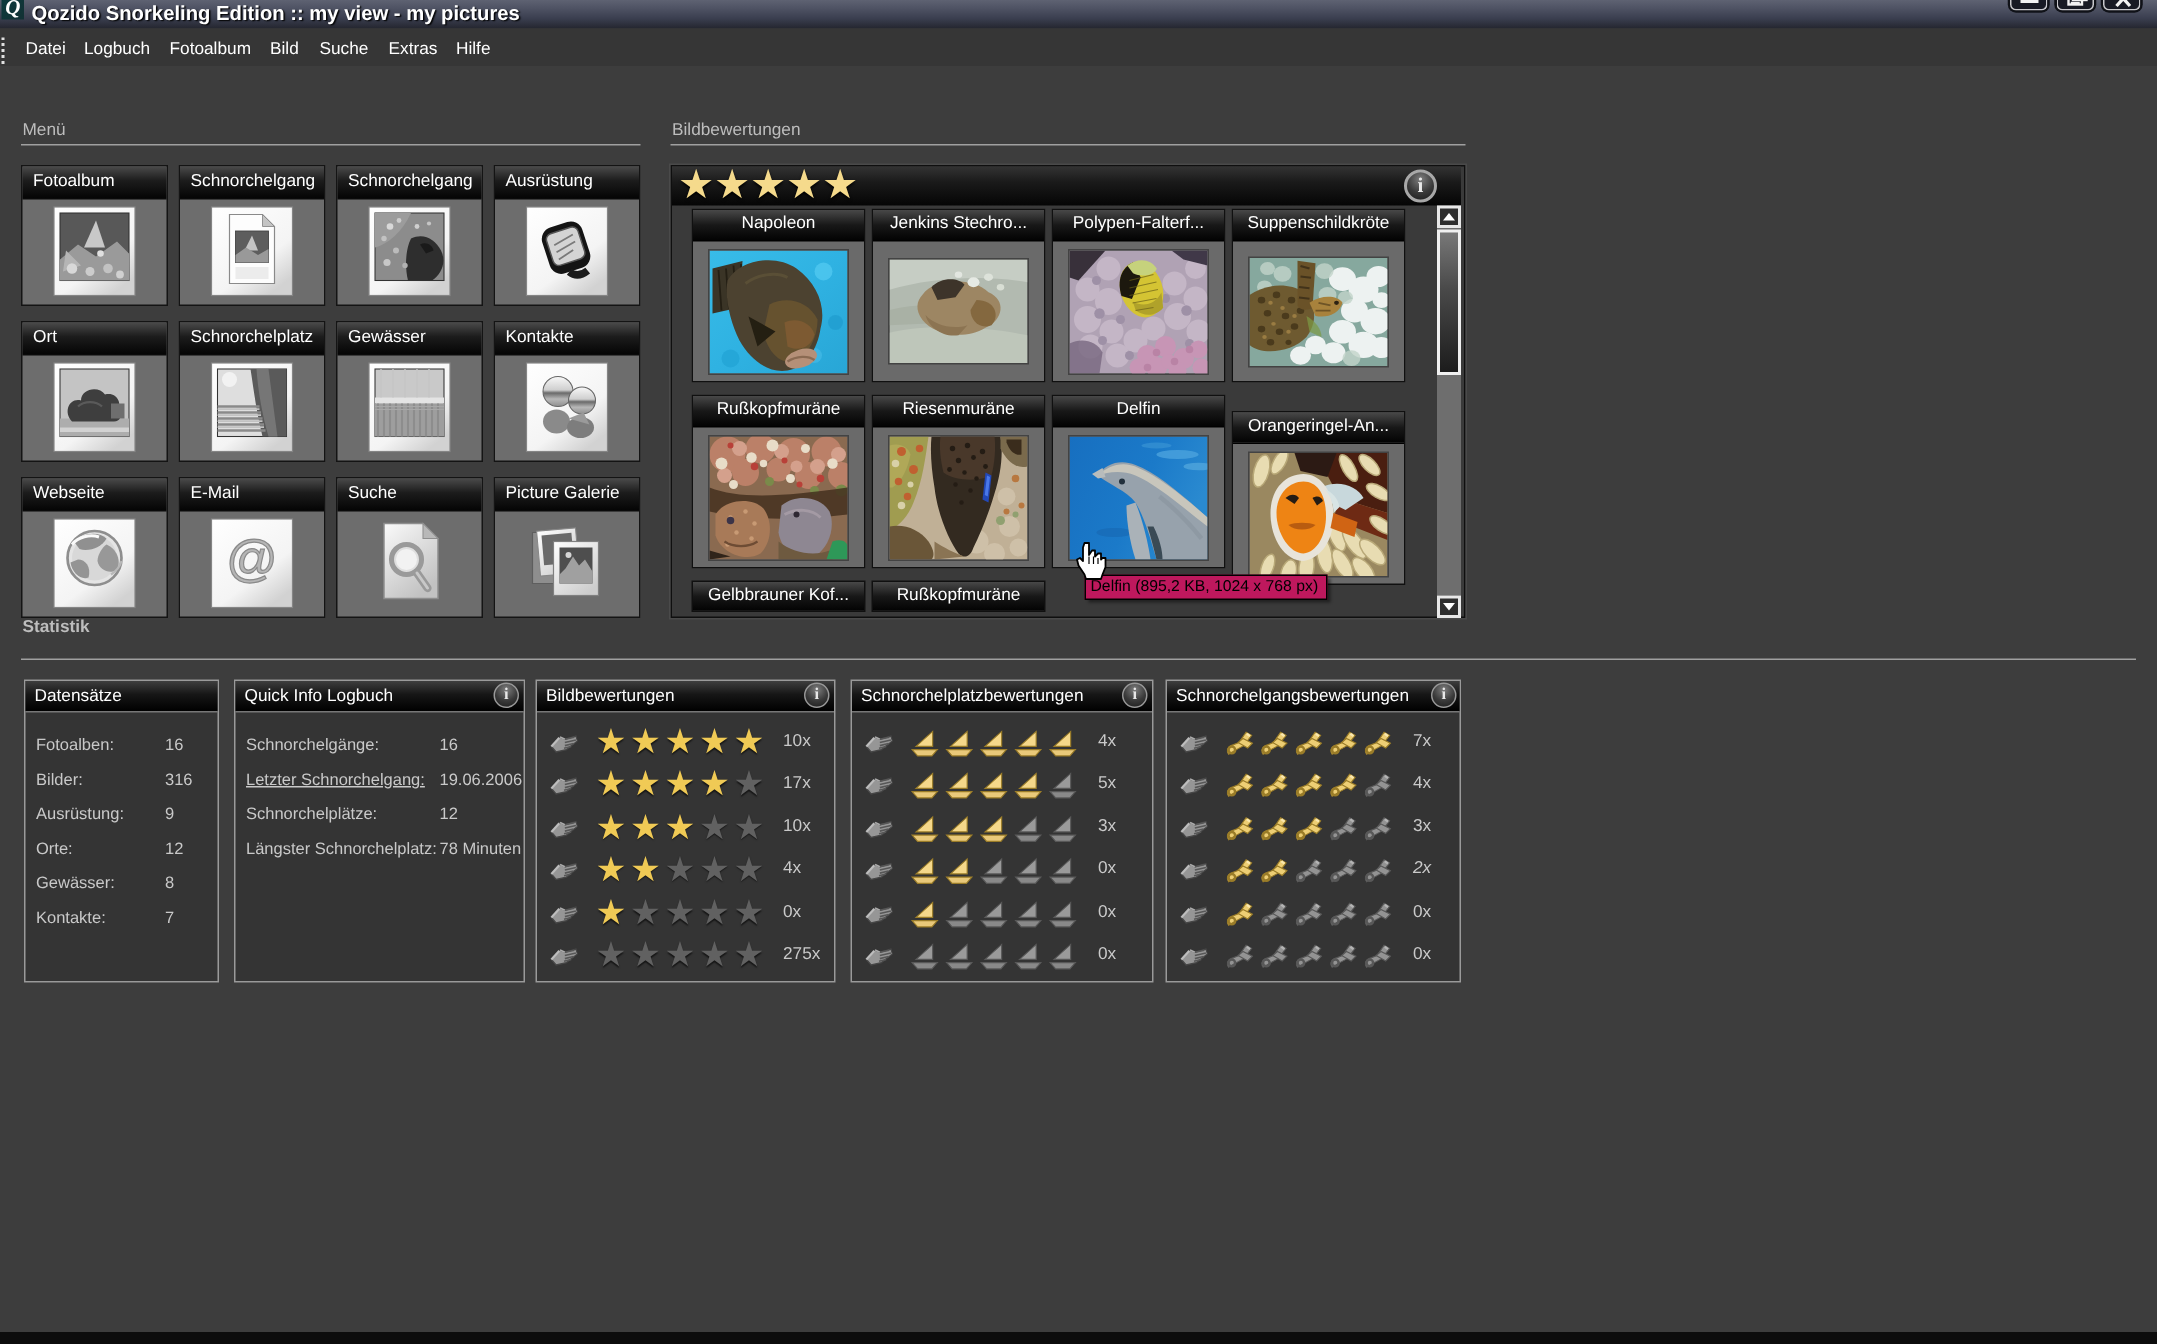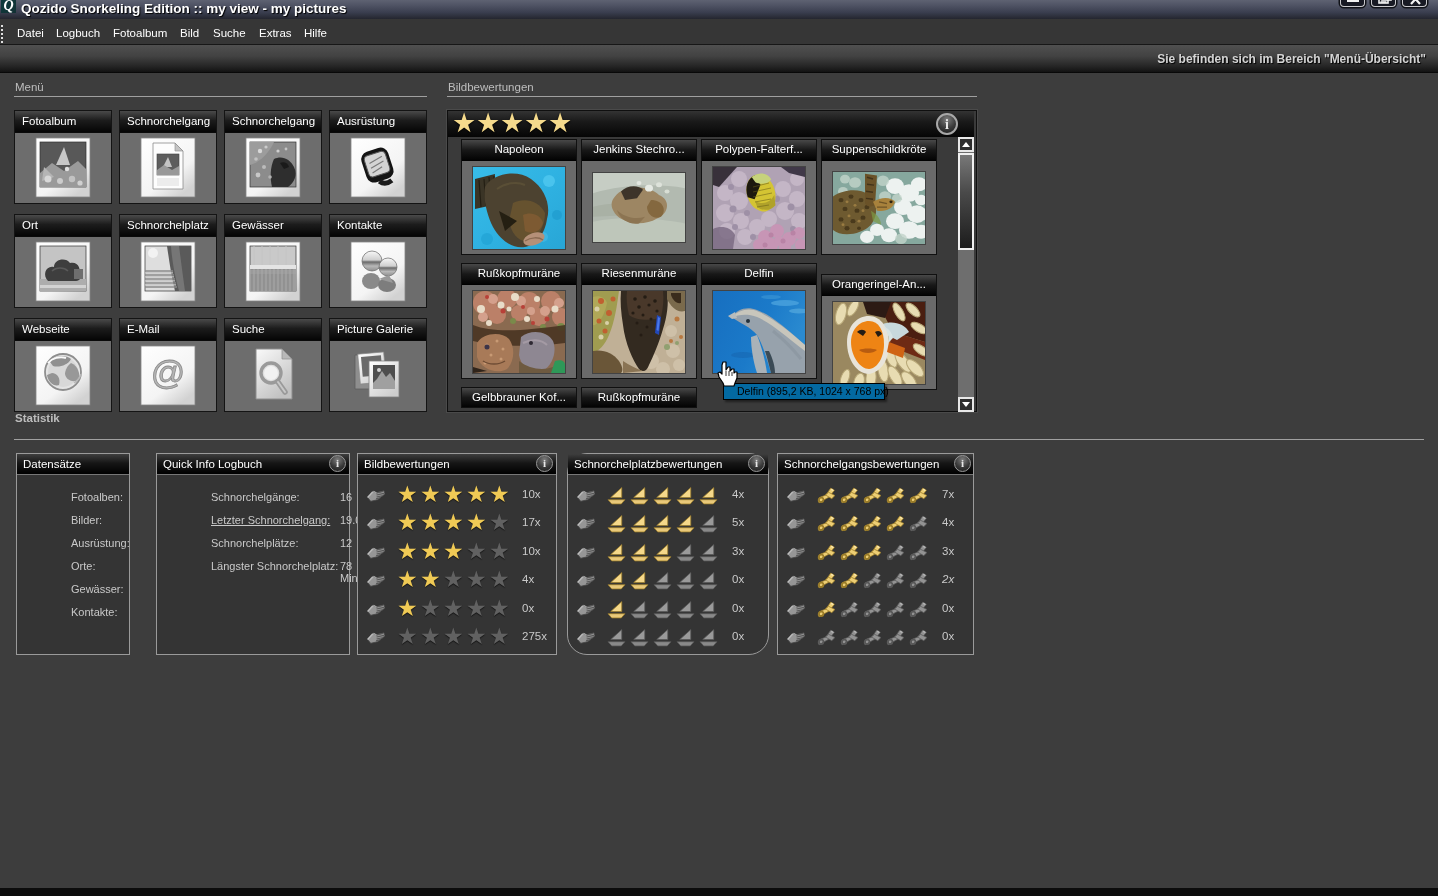--- a/index.html
+++ b/index.html
@@ -85,21 +85,21 @@
 .arrow.down { border-left:4px solid transparent; border-right:4px solid transparent;
   border-top:5px solid #fff; }
 
 
 .spanel { position:absolute; top:453px; height:202px; background:#343434;
   border:1px solid #9a9a9a; }
 .spanel .tb { position:absolute; left:0; top:0; right:0; height:21px;
   background:linear-gradient(180deg,#3e3e3e 0%,#161616 45%,#000 100%);
   border-bottom:1px solid #777; }
 .spanel .tb span { position:absolute; left:6px; top:4px; color:#fff; font-size:11.5px; }
-.srow { position:absolute; color:#c9c9c9; font-size:11px;margin-left:47px; }
+.srow { position:absolute; color:#c9c9c9; font-size:11px; }
 
 .infoicon.sm { width:17px; height:17px; font-size:11px; line-height:15px; border-width:1px;
   border-color:#999; }
 .ratrow { position:absolute; left:0; width:100%; height:24px; }
 .hicon { position:absolute; left:8px; top:3px; width:19px; height:17px; opacity:0.85; }
 .st { position:absolute; top:-3px; font-size:23px; text-shadow:0 1px 1px rgba(0,0,0,.6); }
 .st.f { color:#f0ca55; }
 .st.e { color:#616161; }
 .ratrow .st:nth-of-type(1) { left:39px; }
 .ratrow .st:nth-of-type(2) { left:62px; }
@@ -111,22 +111,22 @@
 .ratrow svg.bi:nth-of-type(3) { left:62px; }
 .ratrow svg.bi:nth-of-type(4) { left:85px; }
 .ratrow svg.bi:nth-of-type(5) { left:108px; }
 .ratrow svg.bi:nth-of-type(6) { left:131px; }
 .bi.y { --sail:#f5d88a; --hull:#e9c97a; --tube:#edce74; --sk:#9a7c28; --hi:#fae8b0; }
 .bi.g { --sail:#9a9a9a; --hull:#898989; --tube:#939393; --sk:#585858; --hi:#b5b5b5; }
 .cnt { position:absolute; left:164px; top:4px; color:#c9c9c9; font-size:11.5px; }
 
 
 .tooltip { position:absolute; left:723px; top:383px; width:162px; height:17px;
-  background:#0369a1; border:1px solid #000; color:#000; font-size:10.5px;
-  line-height:15px; padding-left:13px; box-shadow:2px 2px 2px rgba(0,0,0,.45); white-space:nowrap; }
+  background:#be185d; border:1px solid #000; color:#000; font-size:10.5px;
+  line-height:15px; padding-left:3px; box-shadow:2px 2px 2px rgba(0,0,0,.45); white-space:nowrap; }
 
 .botbar { position:absolute; left:0; top:888px; width:1438px; height:8px; background:#0c0c0c; }
 </style>
 </head>
 <body>
 <div id="stage">
 
   <div class="titlebar">
     <div class="qlogo">Q</div>
     <div class="apptitle">Qozido Snorkeling Edition :: my view - my pictures</div>
@@ -153,23 +153,20 @@
     <div class="grip"></div>
     <span class="mi" style="left:17px">Datei</span>
     <span class="mi" style="left:56px">Logbuch</span>
     <span class="mi" style="left:113px">Fotoalbum</span>
     <span class="mi" style="left:180px">Bild</span>
     <span class="mi" style="left:213px">Suche</span>
     <span class="mi" style="left:259px">Extras</span>
     <span class="mi" style="left:304px">Hilfe</span>
   </div>
 
-  <div class="crumb">
-    <div class="txt">Sie befinden sich im Bereich "Menü-Übersicht"</div>
-  </div>
 
   <div class="seclabel" style="left:15px; top:81px;">Menü</div>
   <div class="secline" style="left:14px; top:96px; width:413px;"></div>
   <div class="seclabel" style="left:448px; top:81px;">Bildbewertungen</div>
   <div class="secline" style="left:447px; top:96px; width:530px;"></div>
   <div class="seclabel" style="left:15px; top:412px;font-weight:bold;">Statistik</div>
   <div class="secline" style="left:14px; top:439px; width:1410px;"></div>
 
   <div id="menugrid">
 
@@ -839,21 +836,21 @@
         <path d="M2 16 C0.5 14 1 11.5 3.5 10.5 L8.5 8.5 L13 2 L16.5 4 L11.5 10.5 L6 13.5 Z" fill="var(--tube)" stroke="var(--sk)" stroke-width="0.7"></path>
         <path d="M8 8.5 L14 12 L17 9 L11 6 Z" fill="var(--tube)" stroke="var(--sk)" stroke-width="0.7"></path>
         <path d="M13.5 3 L15.5 4.5" stroke="var(--hi)" stroke-width="1.4"></path>
         <circle cx="4" cy="13.2" r="2.1" fill="none" stroke="var(--sk)" stroke-width="1.6"></circle>
       </g>
     </defs>
   </svg>
 
   <div id="stats">
 
-    <div class="spanel" style="left:16px; width:114px;">
+    <div class="spanel" style="left:16px; width:130px;">
       <div class="tb">
           <span>Datensätze</span>
         </div>
       <div class="srow" style="left:7px; top:37px;">Fotoalben:</div>
         <div class="srow" style="left:93px; top:37px;">16</div>
       <div class="srow" style="left:7px; top:60px;">Bilder:</div>
         <div class="srow" style="left:93px; top:60px;">316</div>
       <div class="srow" style="left:7px; top:83px;">Ausrüstung:</div>
         <div class="srow" style="left:93px; top:83px;">9</div>
       <div class="srow" style="left:7px; top:106px;">Orte:</div>
@@ -945,21 +942,21 @@
           </svg>
           <span class="st e">★</span>
           <span class="st e">★</span>
           <span class="st e">★</span>
           <span class="st e">★</span>
           <span class="st e">★</span>
           <span class="cnt">275x</span>
         </div>
     </div>
 
-    <div class="spanel" style="left:567px; width:202px;border-radius:20px;">
+    <div class="spanel" style="left:567px; width:202px;">
       <div class="tb">
           <span>Schnorchelplatzbewertungen</span>
           <div class="infoicon sm" style="right:3px; top:1px; left:auto;">i</div>
         </div>
       <div class="ratrow" style="top:30px;">
           <svg class="hicon" viewBox="0 0 18 16">
             <use href="#hand"></use>
           </svg>
           <svg class="bi y" viewBox="0 0 18 18">
             <use href="#boat"></use>

